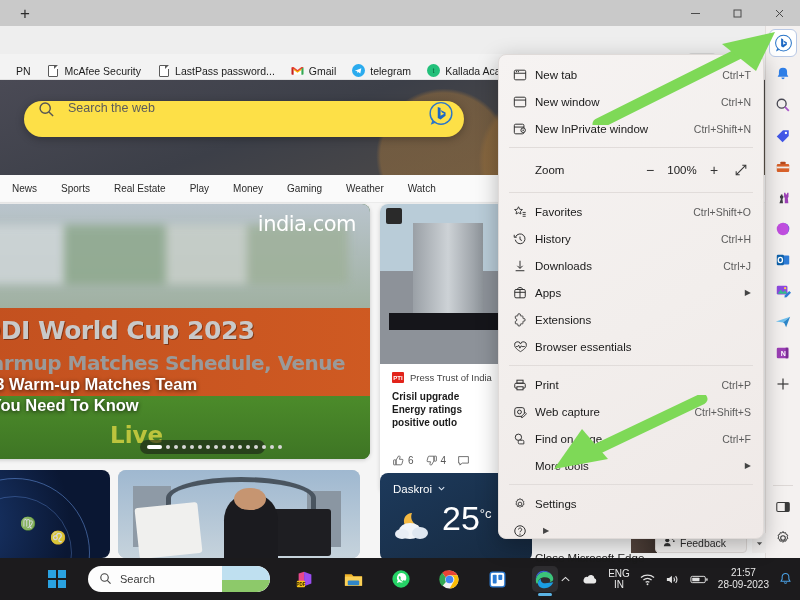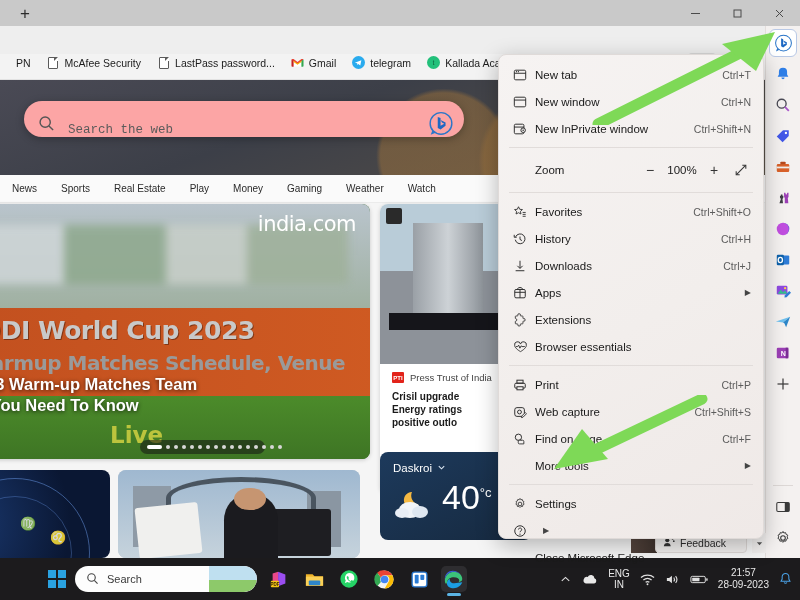--- a/index.html
+++ b/index.html
@@ -44,21 +44,21 @@
   .tb-ic {
     width:30px; height:26px; display:flex; align-items:center; justify-content:center;
     color:#333;
   }
   .tb-ic.active { background:#d9d9d9; border-radius:5px; }
   .tb-sep { width:1px; height:15px; background:#c0c0c0; margin:0 3px; }
 
   
   .bookmarks {
     position:absolute; left:0; top:54px; width:765px; height:26px;
-    background:#f3f3f3; display:flex; align-items:flex-start; gap:4px;
+    background:#f3f3f3; display:flex; align-items:flex-end; gap:4px;
     border-bottom:1px solid #e2e2e2; overflow:hidden;
   }
   .bm {
     display:flex; align-items:center; gap:5px;
     padding:2px 6px; border-radius:4px; white-space:nowrap;
     font-size:10.5px; color:#1c1c1c;
   }
   .bm-ic { width:13px; height:13px; display:flex; align-items:center; justify-content:center; flex:0 0 auto; }
   .doc-ic {
     width:10px; height:12px; border:1.2px solid #5a5a5a; border-radius:1px;
@@ -77,23 +77,22 @@
   }
   .hero:before {
     content:""; position:absolute; inset:0;
     background:
       radial-gradient(circle at 58% 80%, rgba(150,110,60,.55) 0 14%, transparent 15%),
       radial-gradient(circle at 72% 85%, rgba(150,110,60,.5) 0 12%, transparent 13%),
       radial-gradient(circle at 86% 80%, rgba(150,110,60,.45) 0 12%, transparent 13%);
   }
   .bingbar {
     position:absolute; left:24px; top:21px; width:440px; height:36px;
-    background:#fca5a5; border-radius:20px; display:flex; align-items:flex-end;
+    background:#fde047; border-radius:20px; display:flex; align-items:flex-start;
     box-shadow:0 2px 8px rgba(0,0,0,.28);
-    font-family:Liberation Mono, monospace;
   }
   .bingbar .sc { margin-left:14px; color:#555; }
   .bingbar .ph { margin-left:13px; font-size:12.5px; color:#5b5b5b; }
   .bing-logo {
     margin-left:auto; margin-right:10px; width:26px; height:26px;
   }
   .navrow {
     position:absolute; left:0; top:95px; width:765px; height:28px;
     background:#fafafa; display:flex; align-items:center; gap:0px;
     border-bottom:1px solid #ebebeb;
@@ -196,21 +195,21 @@
   .cr2b-mon{position:absolute;left:8%;top:40%;width:26%;height:58%;background:#f0f0ee;
     border-radius:3px;transform:rotate(-6deg);}
   .cr2b-mon2{position:absolute;right:12%;top:44%;width:24%;height:54%;background:#1e1e22;
     border-radius:3px;}
   .cr2b-person{position:absolute;left:44%;top:28%;width:22%;height:72%;
     background:#1b1b1f;border-radius:40% 40% 0 0;}
   .cr2b-head{position:absolute;left:48%;top:20%;width:13%;height:26%;
     background:#c69571;border-radius:50%;}
 
   .card-row2-c {
-    position:absolute; left:380px; top:248px; width:152px; height:88px;
+    position:absolute; left:380px; top:269px; width:152px; height:88px;
     border-radius:8px; background:linear-gradient(150deg,#1d3a5c,#16293f);
     overflow:hidden;
   }
   .wx-city { position:absolute; left:13px; top:10px; font-size:11.5px; color:#fff;
     display:flex; align-items:center; gap:5px; }
   .wx-temp { position:absolute; left:62px; top:28px; font-size:34px; color:#fff; font-weight:300;
     line-height:1; }
   .wx-unit { font-size:13px; vertical-align:super; }
   .wx-ic { position:absolute; left:14px; top:36px; width:44px; height:32px; }
 
@@ -275,21 +274,21 @@
     font-size:8px; color:#666; background:#f0eeed; z-index:30;
   }
   .thumbpic { position:absolute; left:631px; top:533px; width:26px; height:20px;
     background:linear-gradient(120deg,#5b4a42,#3a2f2a); z-index:30; }
 
   
   .taskbar {
     position:absolute; left:0; bottom:0; width:800px; height:42px;
     background:#1c1b1d; display:flex; align-items:center;
   }
-  .tb-center { position:absolute; left:48px; display:flex; align-items:center; gap:9px; }
+  .tb-center { position:absolute; left:48px; display:flex; align-items:center; gap:22px; }
   .win-logo { width:18px; height:18px; display:grid; grid-template-columns:1fr 1fr;
     grid-template-rows:1fr 1fr; gap:2px; }
   .win-logo i { background:#2aa2e0; display:block; }
   .tb-search {
     width:182px; height:26px; background:#fdfdfd; border-radius:13px;
     display:flex; align-items:center; gap:8px; padding-left:11px;
     font-size:11px; color:#3a3a3a; position:relative; overflow:hidden;
   }
   .tb-search .tbs-img { position:absolute; right:0; top:0; width:48px; height:26px;
     border-radius:0 13px 13px 0;
@@ -591,21 +590,21 @@
         </div>
         <div class="wx-ic">
           <svg width="44" height="32" viewBox="0 0 44 32">
             <path d="M18 4a8 8 0 10 6.5 12.5A9 9 0 0118 4z" fill="#f5b942"></path>
             <ellipse cx="16" cy="22" rx="11" ry="8" fill="#f1f4f8"></ellipse>
             <ellipse cx="26" cy="24" rx="8" ry="6" fill="#dfe7f0"></ellipse>
             <ellipse cx="8" cy="25" rx="7" ry="5" fill="#e9eef5"></ellipse>
           </svg>
         </div>
         <div class="wx-temp">
-          <span>40</span><span class="wx-unit">°c</span>
+          <span>25</span><span class="wx-unit">°c</span>
         </div>
       </div>
     </div>
   </div>
 
   <div class="thumbpic"></div>
   <div class="feedback">
     <span>
       <svg width="12" height="12" viewBox="0 0 14 14">
           <circle cx="5" cy="5" r="2.4" fill="#333"></circle>

